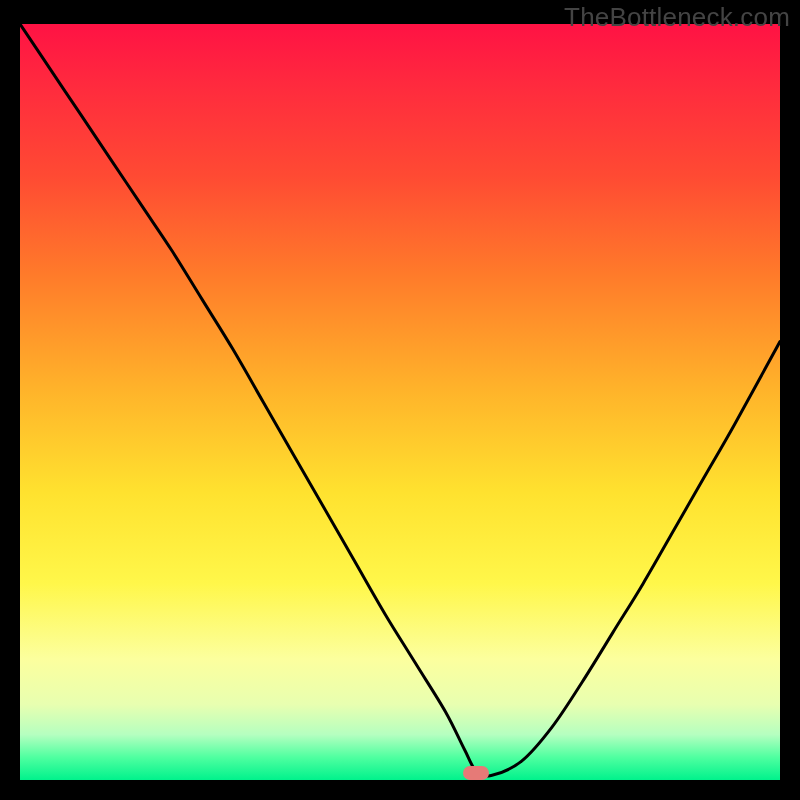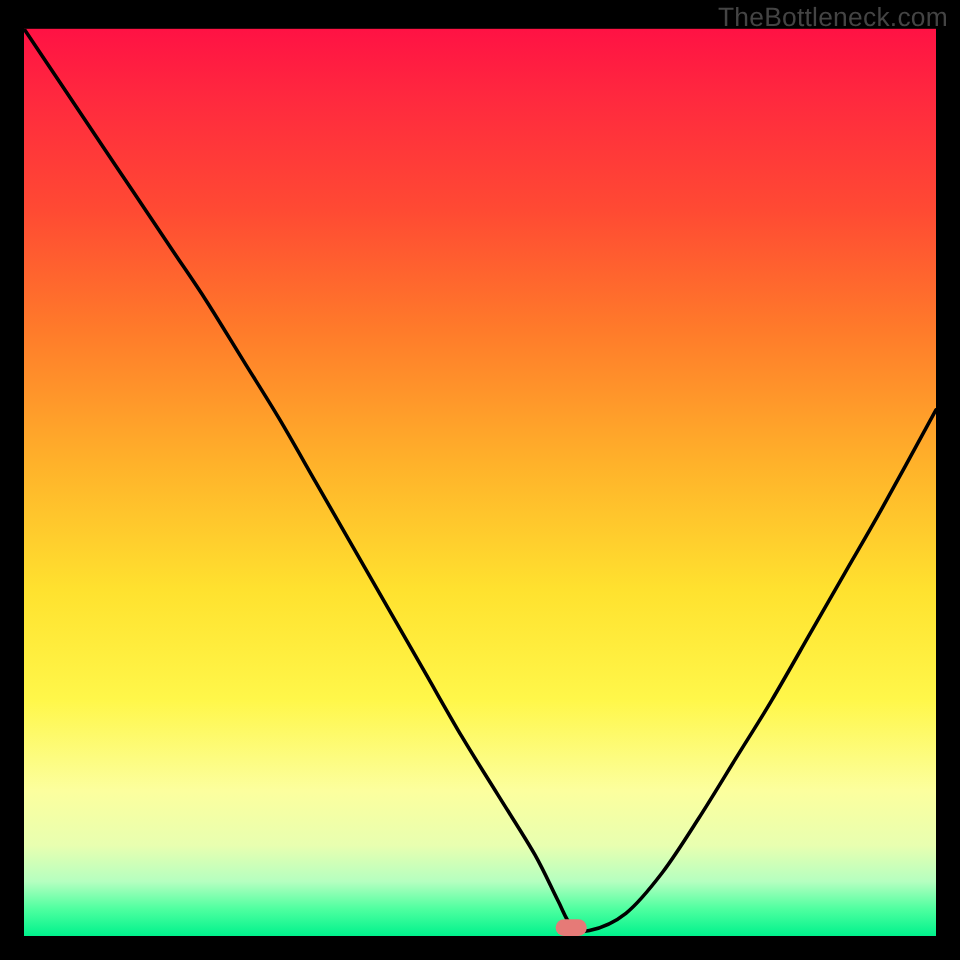--- a/index.html
+++ b/index.html
@@ -15,21 +15,21 @@
     position: relative;
     width: 800px;
     height: 800px;
     background: #000;
   }
   .watermark {
     position: absolute;
     top: 2px;
     right: 10px;
     color: #444;
-    font-size: 22px;
+    font-size: 26px;
     letter-spacing: 0.2px;
     font-weight: 400;
     user-select: none;
     z-index: 10;
   }
   .plot-area {
     position: absolute;
     left: 20px;
     top: 24px;
     width: 760px;

